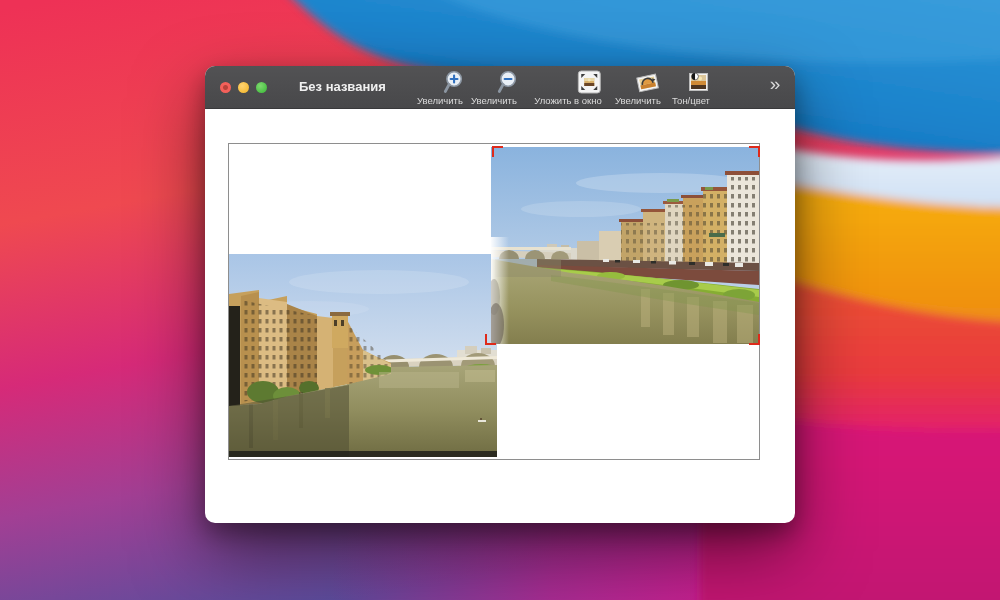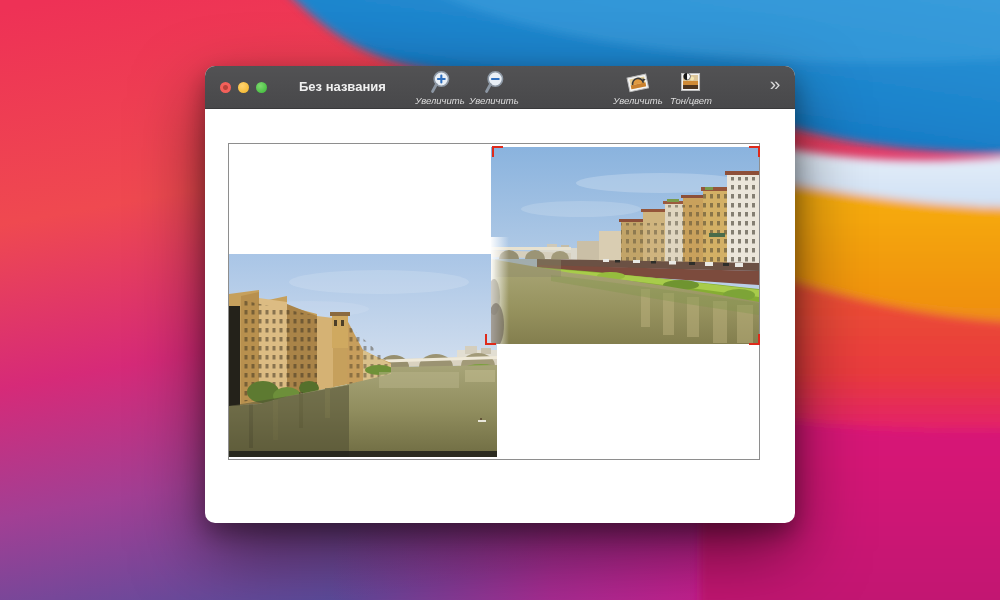--- a/index.html
+++ b/index.html
@@ -16,21 +16,21 @@
             background:linear-gradient(#525254,#48484a);
             border-bottom:1px solid #39393b;
             border-radius:10px 10px 0 0;}
   .traffic{position:absolute;top:16px;width:11px;height:11px;border-radius:50%;}
   .t-red{left:15px;background:radial-gradient(circle at 50% 50%,#b8423a 0 2px,#f4605a 3px);}
   .t-yellow{left:33px;background:radial-gradient(circle at 38% 35%,#ffd372,#f6bd3a 70%);}
   .t-green{left:51px;background:radial-gradient(circle at 38% 35%,#7fd96f,#4cc246 70%);}
   .win-title{position:absolute;left:75px;top:13px;font-size:13px;font-weight:bold;
              color:#f0f0f0;white-space:nowrap;margin-left:19px;}
   .tb-item{position:absolute;top:3px;transform:translateX(-50%);
-           display:flex;flex-direction:column;align-items:center;cursor:default;font-style:italic;}
+           display:flex;flex-direction:column;align-items:flex-end;cursor:default;}
   .tb-item .ticon{height:25px;display:flex;align-items:center;justify-content:center;}
   .tb-item .tlabel{font-size:9.5px;color:#dcdcdc;white-space:nowrap;margin-top:1px;}
   .tb-chevron{position:absolute;left:570px;top:8px;font-size:19px;color:#d9d9d9;
               transform:translateX(-50%);line-height:1;}
 
   
   .canvas{position:absolute;left:23px;top:77px;width:530px;height:315px;
           background:#ffffff;border:1px solid #8e8e8e;box-sizing:content-box;}
   .photo{position:absolute;overflow:hidden;}
   .photo svg{display:block;width:100%;height:100%;}
@@ -129,20 +129,36 @@
       <span class="ticon">
         <svg width="21" height="24" viewBox="0 0 21 24">
           <circle cx="12" cy="9" r="7.2" fill="#e9eff6" stroke="#8e99a6" stroke-width="1.6"></circle>
           <path d="M8.6 9 H15.4" stroke="#2f6fbe" stroke-width="2.1" stroke-linecap="round"></path>
           <path d="M7 14.5 L3.2 21.5" stroke="#8c96a2" stroke-width="2.8" stroke-linecap="round"></path>
         </svg>
       </span>
       <span class="tlabel">Увеличить</span>
     </div>
 
+    <div class="tb-item" style="left:363px">
+      <span class="ticon">
+        <svg width="24" height="24" viewBox="0 0 24 24">
+          <rect x="1" y="1" width="22" height="22" rx="3" fill="#f4f4f4" stroke="#b5b5b5"></rect>
+          <rect x="7" y="8" width="10" height="8" fill="#d8b06a"></rect>
+          <rect x="7" y="8" width="10" height="3" fill="#e8d7a8"></rect>
+          <rect x="7" y="13" width="10" height="3" fill="#6a4526"></rect>
+          <circle cx="12" cy="10" r="1.4" fill="#f4e6b8"></circle>
+          <path d="M4,4 l4,0 l-4,4 Z" fill="#3c3c3c"></path>
+          <path d="M20,4 l0,4 l-4,-4 Z" fill="#3c3c3c"></path>
+          <path d="M4,20 l0,-4 l4,4 Z" fill="#3c3c3c"></path>
+          <path d="M20,20 l-4,0 l4,-4 Z" fill="#3c3c3c"></path>
+        </svg>
+      </span>
+      <span class="tlabel">Уложить в окно</span>
+    </div>
 
     <div class="tb-item" style="left:433px">
       <span class="ticon">
         <svg width="27" height="24" viewBox="0 0 27 24">
           <g transform="rotate(-12 13 13)">
             <rect x="4" y="6" width="19" height="14" fill="#f6f6f6" stroke="#bdbdbd"></rect>
             <rect x="6" y="8" width="15" height="10" fill="#e7d29c"></rect>
             <rect x="6" y="14" width="15" height="4" fill="#c9802e"></rect>
             <path d="M8,14 A 5.5 5.5 0 0 1 19,14" fill="#e09a40" stroke="#3a3a3a" stroke-width="1.6"></path>
             <path d="M19,9.5 l3,1.8 l-3.6,1.6 Z" fill="#3a3a3a"></path>

